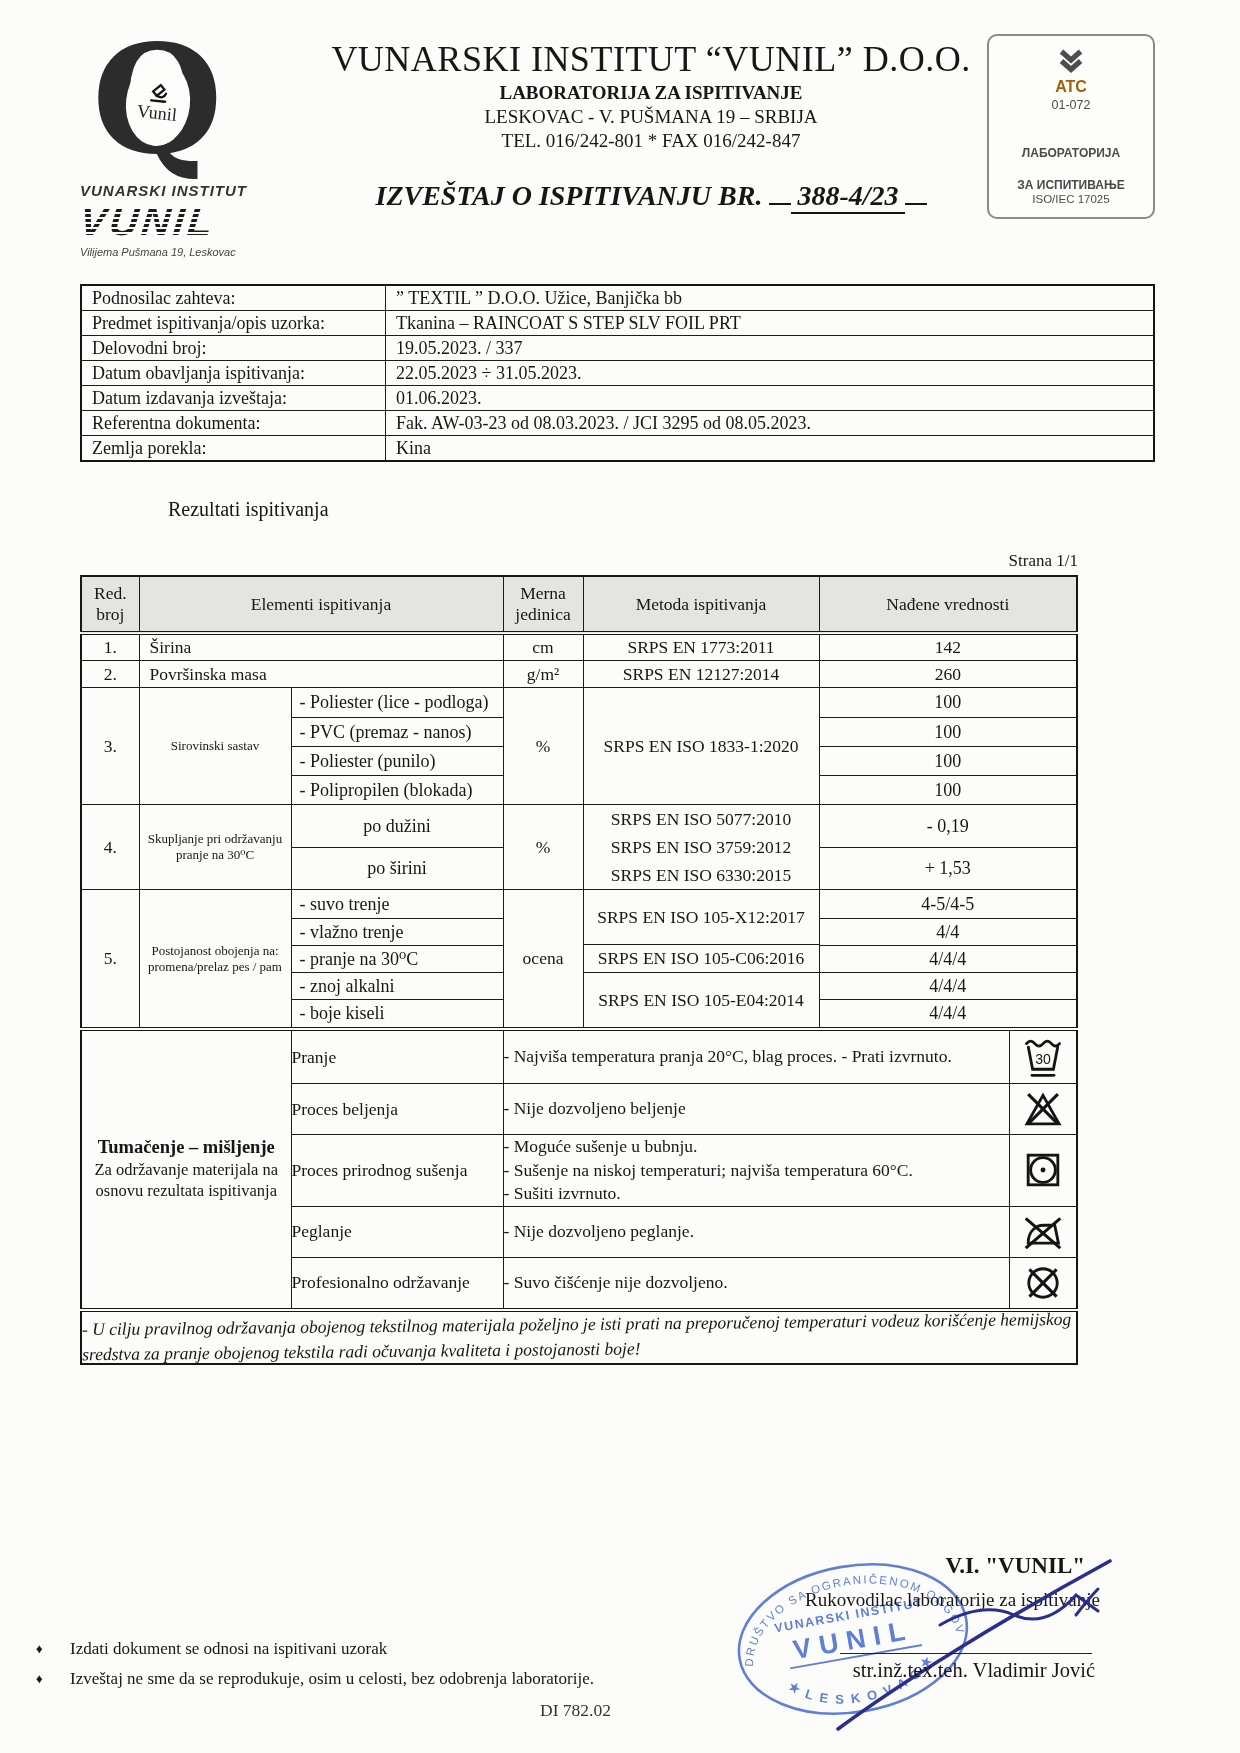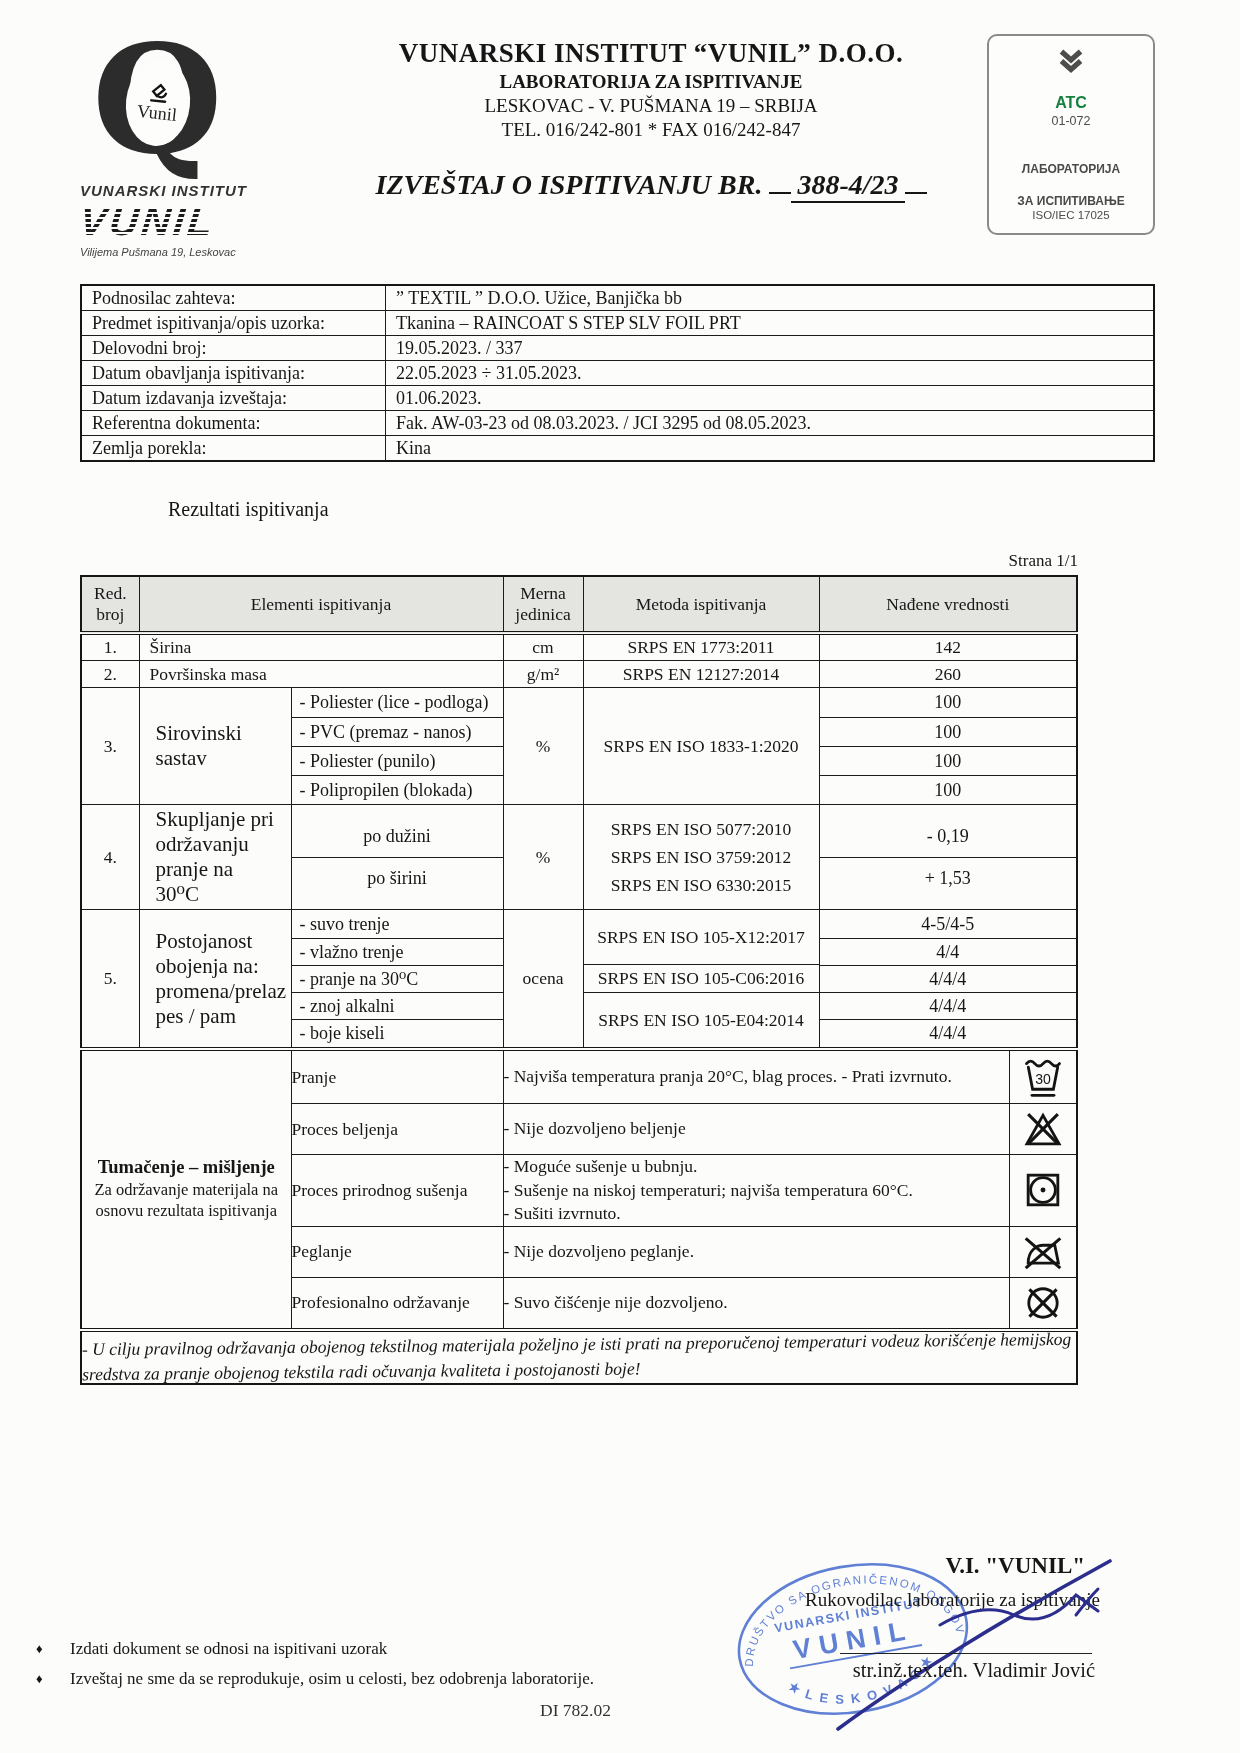--- a/index.html
+++ b/index.html
@@ -18,47 +18,47 @@
     display:flex;flex-direction:column;align-items:center;justify-content:center;transform:rotate(6deg);}
   .q-oval .ovtxt{font-size:18px;color:#222;}
   .inst{font:italic bold 15px "Liberation Sans",sans-serif;letter-spacing:1px;color:#333;margin-top:4px;}
   .brand{font:italic 900 40px "Liberation Sans",sans-serif;letter-spacing:3px;color:#222;transform:skewX(-6deg);width:max-content;}
   @supports ((-webkit-background-clip:text) or (background-clip:text)){
     .brand{background:repeating-linear-gradient(180deg,#1c1c1c 0 3px,#fff 3px 5px);
       -webkit-background-clip:text;background-clip:text;color:transparent;}
   }
   .addr{font:italic 11px "Liberation Sans",sans-serif;color:#444;margin-top:2px;}
   .org-block{flex:1;text-align:center;padding-top:8px;}
-  .org-name{font-size:27px;font-weight:bold;letter-spacing:0.5px;}
+  .org-name{font-size:36px;font-weight:normal;letter-spacing:0.5px;}
   .org-sub{font-size:19px;margin-top:2px;}
   .org-sub.b{font-weight:bold;}
   .report-title{margin-top:26px;font-size:28px;font-weight:bold;font-style:italic;white-space:nowrap;}
   .us{display:inline-block;width:22px;border-bottom:2.2px solid #161616;height:0.9em;}
   .rnum{display:inline-block;border-bottom:2.2px solid #161616;padding:0 6px;}
   .badge{flex:0 0 152px;width:152px;border:2px solid #8a8a8a;border-radius:10px;margin-top:4px;
     padding:10px 6px 12px 6px;text-align:center;color:#4c4c4c;background:#fdfdfc;}
-  .badge .b-abbr{font:bold 16px "Liberation Sans",sans-serif;margin-top:20px;color:#15803d;}
+  .badge .b-abbr{font:bold 16px "Liberation Sans",sans-serif;margin-top:4px;color:#a16207;}
   .badge .b-code{font:12.5px "Liberation Sans",sans-serif;margin-top:2px;}
   .badge .b-l{font:bold 12px "Liberation Sans",sans-serif;margin-top:18px;color:#4a4a4a;}
   .badge .b-iso{font:11.5px "Liberation Sans",sans-serif;margin-top:1px;}
   .badge .b-sp{height:16px;}
   
   table{border-collapse:collapse;}
   .info{margin-top:26px;width:1075px;border:2.4px solid #161616;}
   .info td{border:1.3px solid #1c1c1c;font-size:18px;padding:1px 10px;height:22px;}
   .info td.l{width:283px;}
   
   .rez-title{margin-top:36px;margin-left:88px;font-size:20px;}
   .strana{width:998px;text-align:right;font-size:17px;margin-top:30px;padding-right:4px;}
   .res{width:998px;border:2.6px solid #161616;margin-top:4px;table-layout:fixed;}
   .res td{border:1.4px solid #1c1c1c;font-size:17.5px;padding:0;vertical-align:middle;}
   .res td.hd{background:#e4e4e1;border-bottom:4px double #161616;text-align:center;height:50px;padding:2px 4px;}
   .res td.cen{text-align:center;}
   .res td.lft{text-align:left;padding:2px 10px;}
-  .res td.lbl{text-align:left;padding:2px 16px;font-size:21px;}
+  .res td.lbl{text-align:center;padding:2px 8px;font-size:13px;}
   .r12{height:27px;}
   .stack{display:block;width:100%;}
   .sr{height:29px;display:flex;align-items:center;padding:0 8px;font-size:18px;box-sizing:border-box;}
   .sr.c{justify-content:center;padding:0;}
   .sr + .sr{border-top:1.4px solid #1c1c1c;}
   .sr27{height:27px;}
   .sr42{height:42px;}
   .m3 div{line-height:28px;text-align:center;}
   .mh54{height:54px;display:flex;align-items:center;justify-content:center;}
   .mh27{height:27px;display:flex;align-items:center;justify-content:center;border-top:1.4px solid #1c1c1c;border-bottom:1.4px solid #1c1c1c;}

